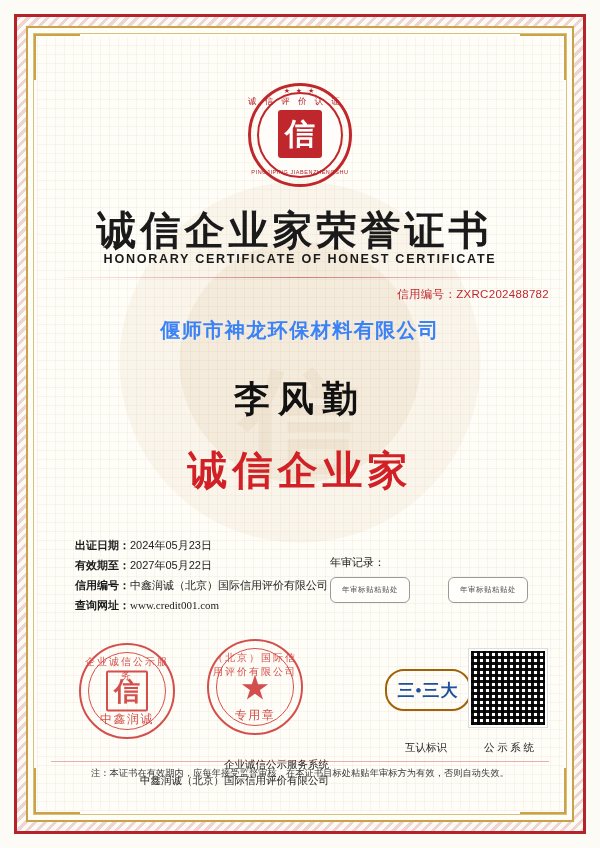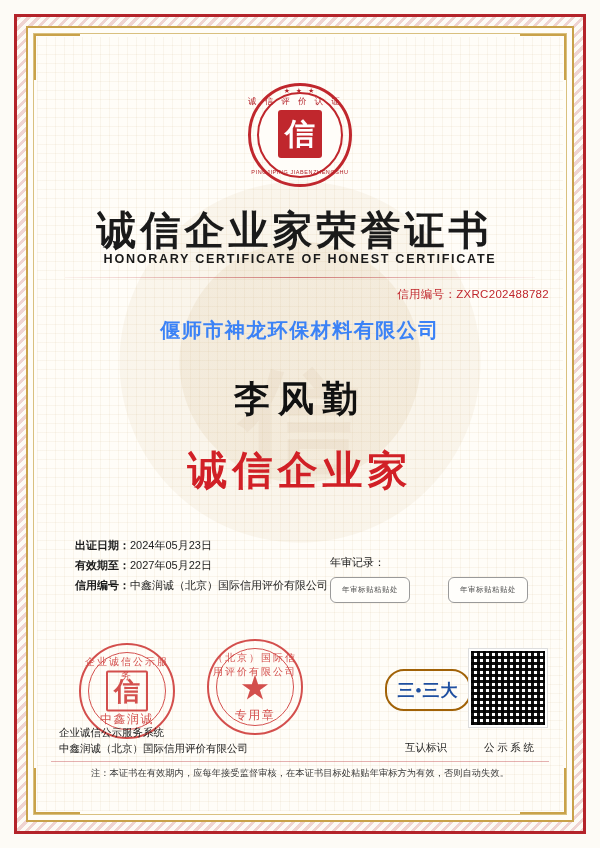--- a/index.html
+++ b/index.html
@@ -278,23 +278,23 @@
   .seal .arc-bot {
     position: absolute; left: 0; right: 0; bottom: 9px;
     text-align: center;
     font-size: 12px; color: #d0413f;
     letter-spacing: 1.5px;
     font-family: "Liberation Serif", serif;
   }
 
   .seal-captions {
     position: absolute;
-    left: 14px; top: 84px;
+    left: 14px; top: 116px;
     width: 270px;
-    text-align: left;
+    text-align: right;
     font-size: 10.5px;
     color: #1c1c1c;
     line-height: 16px;
     font-family: "Liberation Serif", serif;
   }
 
   .mutual {
     position: absolute;
     left: 340px; top: 28px;
     width: 82px; height: 38px;
@@ -410,20 +410,23 @@
     <div class="info">
       <div class="row">
         <span class="lbl">出证日期：</span><span class="val">2024年05月23日</span>
       </div>
       <div class="row">
         <span class="lbl">有效期至：</span><span class="val">2027年05月22日</span>
       </div>
       <div class="row">
         <span class="lbl">信用编号：</span><span class="val">中鑫润诚（北京）国际信用评价有限公司</span>
       </div>
+      <div class="row">
+        <span class="lbl">查询网址：</span><span class="val site">www.credit001.com</span>
+      </div>
     </div>
 
     <div class="annual">年审记录：</div>
     <div class="stickers">
       <div class="sticker">年审标贴粘贴处</div>
       <div class="sticker">年审标贴粘贴处</div>
     </div>
 
     <div class="bottom">
 

